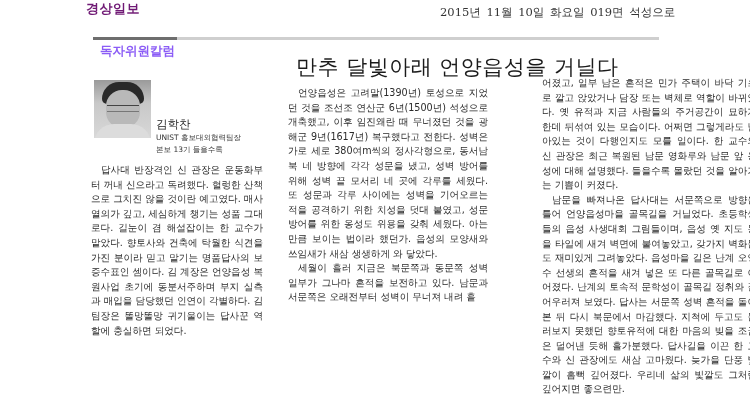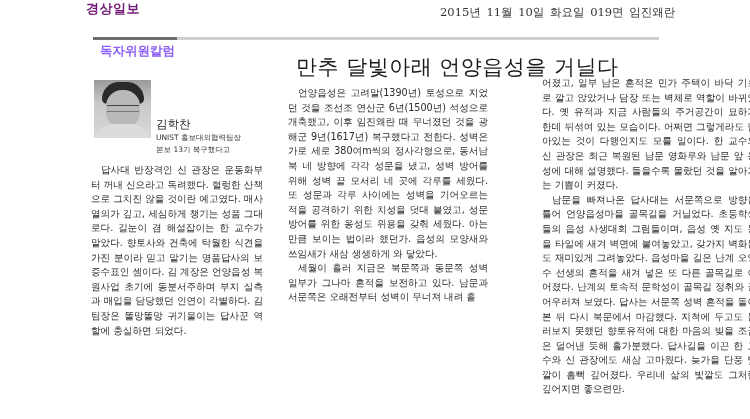--- a/index.html
+++ b/index.html
@@ -27,37 +27,37 @@
   .col p { margin: 0; text-align: justify; text-indent: 10px; }
   .col p.cont { text-indent: 0; }
   .col1 { left: 91px; top: 163px; width: 172px; }
   .col2 { left: 288px; top: 86px; width: 200px; }
   .col3 { left: 501px; top: 76px; width: 215px; margin-left: 41px; }
 </style>
 </head>
 <body>
 
 <div class="paper-name">경상일보</div>
-<div class="dateline">2015년 11월 10일 화요일 019면 임진왜란</div>
+<div class="dateline">2015년 11월 10일 화요일 019면 석성으로</div>
 
 <div class="rule-dark"></div>
 <div class="rule-light"></div>
 
 <div class="section-label">독자위원칼럼</div>
 <h1 class="headline" style="margin:8px;font-weight:normal;">만추 달빛아래 언양읍성을 거닐다</h1>
 
 <div class="photo">
   <div class="hair"></div>
   <div class="face"></div>
   <div class="glasses"></div>
   <div class="shoulders"></div>
 </div>
 <div class="byline-name">김학찬</div>
 <div class="byline-title">UNIST 홍보대외협력팀장</div>
-<div class="byline-role">본보 13기 복구했다고</div>
+<div class="byline-role">본보 13기 들을수록</div>
 
 <div class="col col1">
   <p>답사대 반장격인 신 관장은 운동화부터 꺼내 신으라고 독려했다. 헐렁한 산책으로 그치진 않을 것이란 예고였다. 매사 열의가 깊고, 세심하게 챙기는 성품 그대로다. 길눈이 겸 해설잡이는 한 교수가 맡았다. 향토사와 건축에 탁월한 식견을 가진 분이라 믿고 맡기는 명품답사의 보증수표인 셈이다. 김 계장은 언양읍성 복원사업 초기에 동분서주하며 부지 실측과 매입을 담당했던 인연이 각별하다. 김 팀장은 똘망똘망 귀기울이는 답사꾼 역할에 충실하면 되었다.</p>
 </div>
 
 <div class="col col2">
   <p>언양읍성은 고려말(1390년) 토성으로 지었던 것을 조선조 연산군 6년(1500년) 석성으로 개축했고, 이후 임진왜란 때 무너졌던 것을 광해군 9년(1617년) 복구했다고 전한다. 성벽은 가로 세로 380여m씩의 정사각형으로, 동서남북 네 방향에 각각 성문을 냈고, 성벽 방어를 위해 성벽 끝 모서리 네 곳에 각루를 세웠다. 또 성문과 각루 사이에는 성벽을 기어오르는 적을 공격하기 위한 치성을 덧대 붙였고, 성문 방어를 위한 옹성도 위용을 갖춰 세웠다. 아는 만큼 보이는 법이라 했던가. 읍성의 모양새와 쓰임새가 새삼 생생하게 와 닿았다.</p>
   <p>세월이 흘러 지금은 북문쪽과 동문쪽 성벽 일부가 그나마 흔적을 보전하고 있다. 남문과 서문쪽은 오래전부터 성벽이 무너져 내려 흩</p>
 </div>
 

